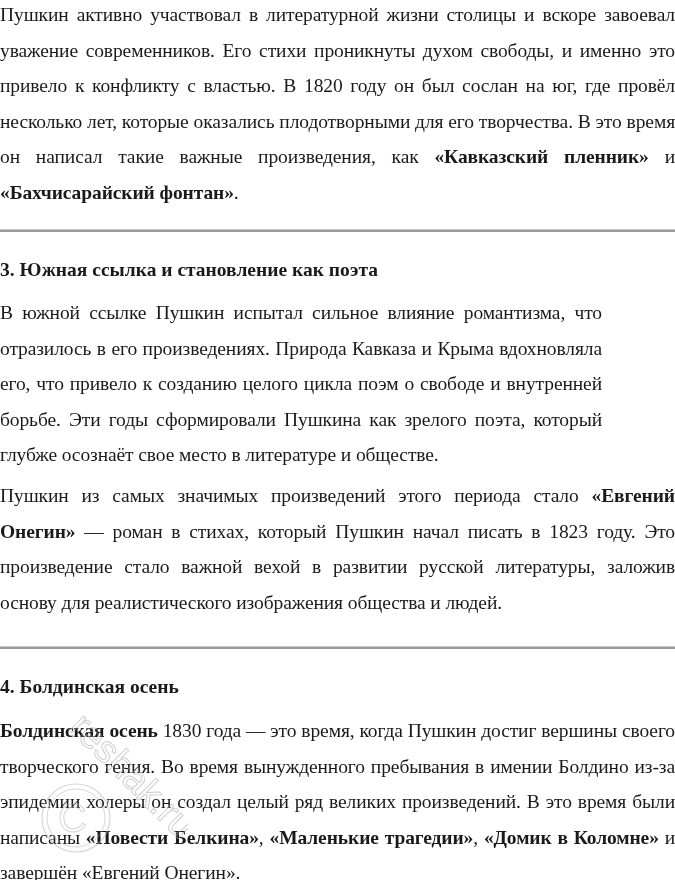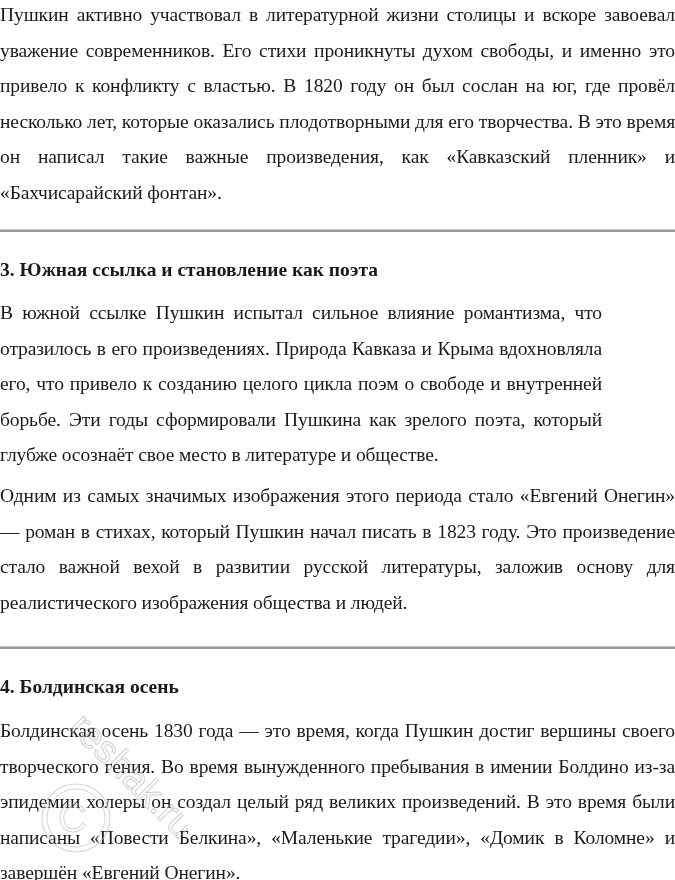--- a/index.html
+++ b/index.html
@@ -21,21 +21,21 @@
       top: 0;
       width: 675px;
     }
     .para {
       font-size: 19.5px;
       line-height: 35.6px;
       text-align: justify;
       margin: 0;
       letter-spacing: -0.1px;
     }
-    .para b { font-weight: normal; }
+    .para b { font-weight: bold; }
     .heading {
       font-size: 19.5px;
       line-height: 35.6px;
       font-weight: bold;
       margin: 0;
     }
     .divider {
       position: absolute;
       left: 0;
       width: 675px;
@@ -63,21 +63,21 @@
     <span>Пушкин активно участвовал в литературной жизни столицы и вскоре завоевал уважение современников. Его стихи проникнуты духом свободы, и именно это привело к конфликту с властью. В 1820 году он был сослан на юг, где провёл несколько лет, которые оказались плодотворными для его творчества. В это время он написал такие важные произведения, как </span><b>«Кавказский пленник»</b><span> и </span><b>«Бахчисарайский фонтан»</b><span>.</span>
   </p>
 
   <div class="divider" style="top:229px;"></div>
 
   <h2 class="heading" style="position:absolute; left:0; top:252px; width:675px;">3. Южная ссылка и становление как поэта</h2>
 
   <p class="para" style="position:absolute; left:0; top:295px; width:602px;">В южной ссылке Пушкин испытал сильное влияние романтизма, что отразилось в его произведениях. Природа Кавказа и Крыма вдохновляла его, что привело к созданию целого цикла поэм о свободе и внутренней борьбе. Эти годы сформировали Пушкина как зрелого поэта, который глубже осознаёт свое место в литературе и обществе.</p>
 
   <p class="para" style="position:absolute; left:0; top:478px; width:675px;">
-    <span>Одним из самых значимых изображения этого периода стало </span><b>«Евгений Онегин»</b><span> — роман в стихах, который Пушкин начал писать в 1823 году. Это произведение стало важной вехой в развитии русской литературы, заложив основу для реалистического изображения общества и людей.</span>
+    <span>Пушкин из самых значимых произведений этого периода стало </span><b>«Евгений Онегин»</b><span> — роман в стихах, который Пушкин начал писать в 1823 году. Это произведение стало важной вехой в развитии русской литературы, заложив основу для реалистического изображения общества и людей.</span>
   </p>
 
   <div class="divider" style="top:646px;"></div>
 
   <h2 class="heading" style="position:absolute; left:0; top:669px; width:554px;">4. Болдинская осень</h2>
 
   <p class="para" style="position:absolute; left:0; top:713px; width:675px;">
     <b>Болдинская осень</b><span> 1830 года — это время, когда Пушкин достиг вершины своего творческого гения. Во время вынужденного пребывания в имении Болдино из-за эпидемии холеры он создал целый ряд великих произведений. В это время были написаны </span><b>«Повести Белкина»</b><span>, </span><b>«Маленькие трагедии»</b><span>, </span><b>«Домик в Коломне»</b><span> и завершён «Евгений Онегин».</span>
   </p>
 

